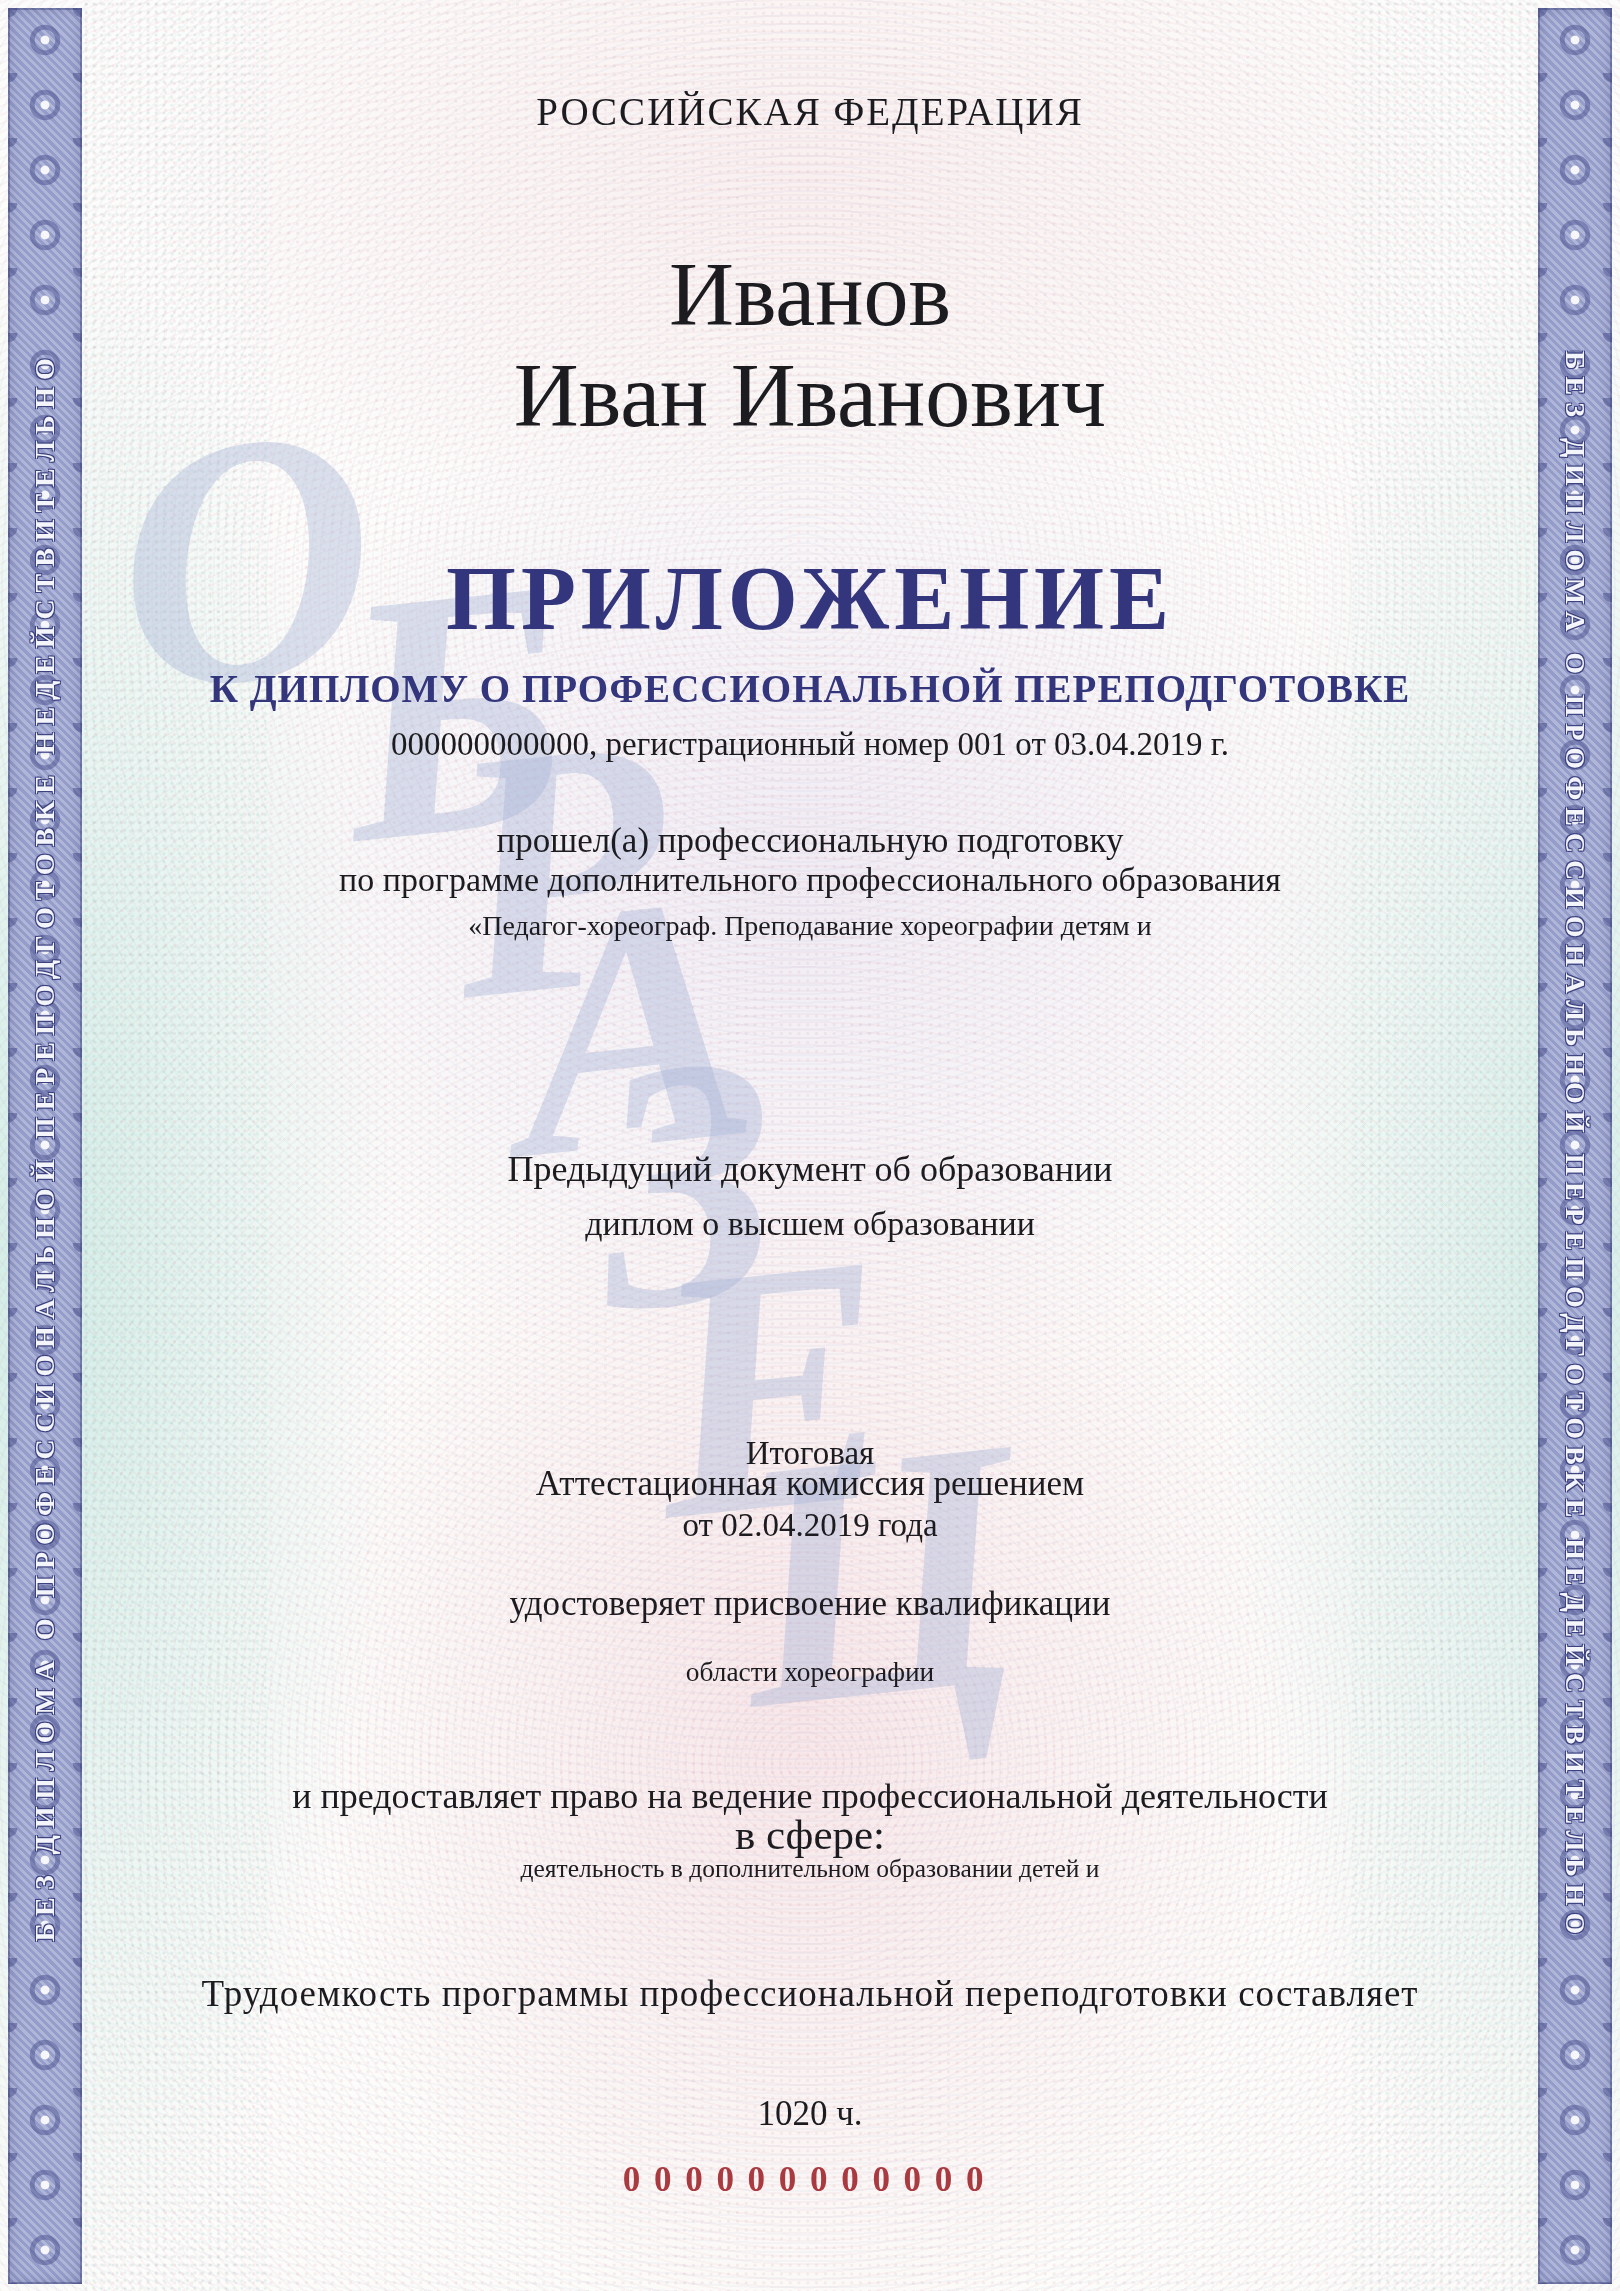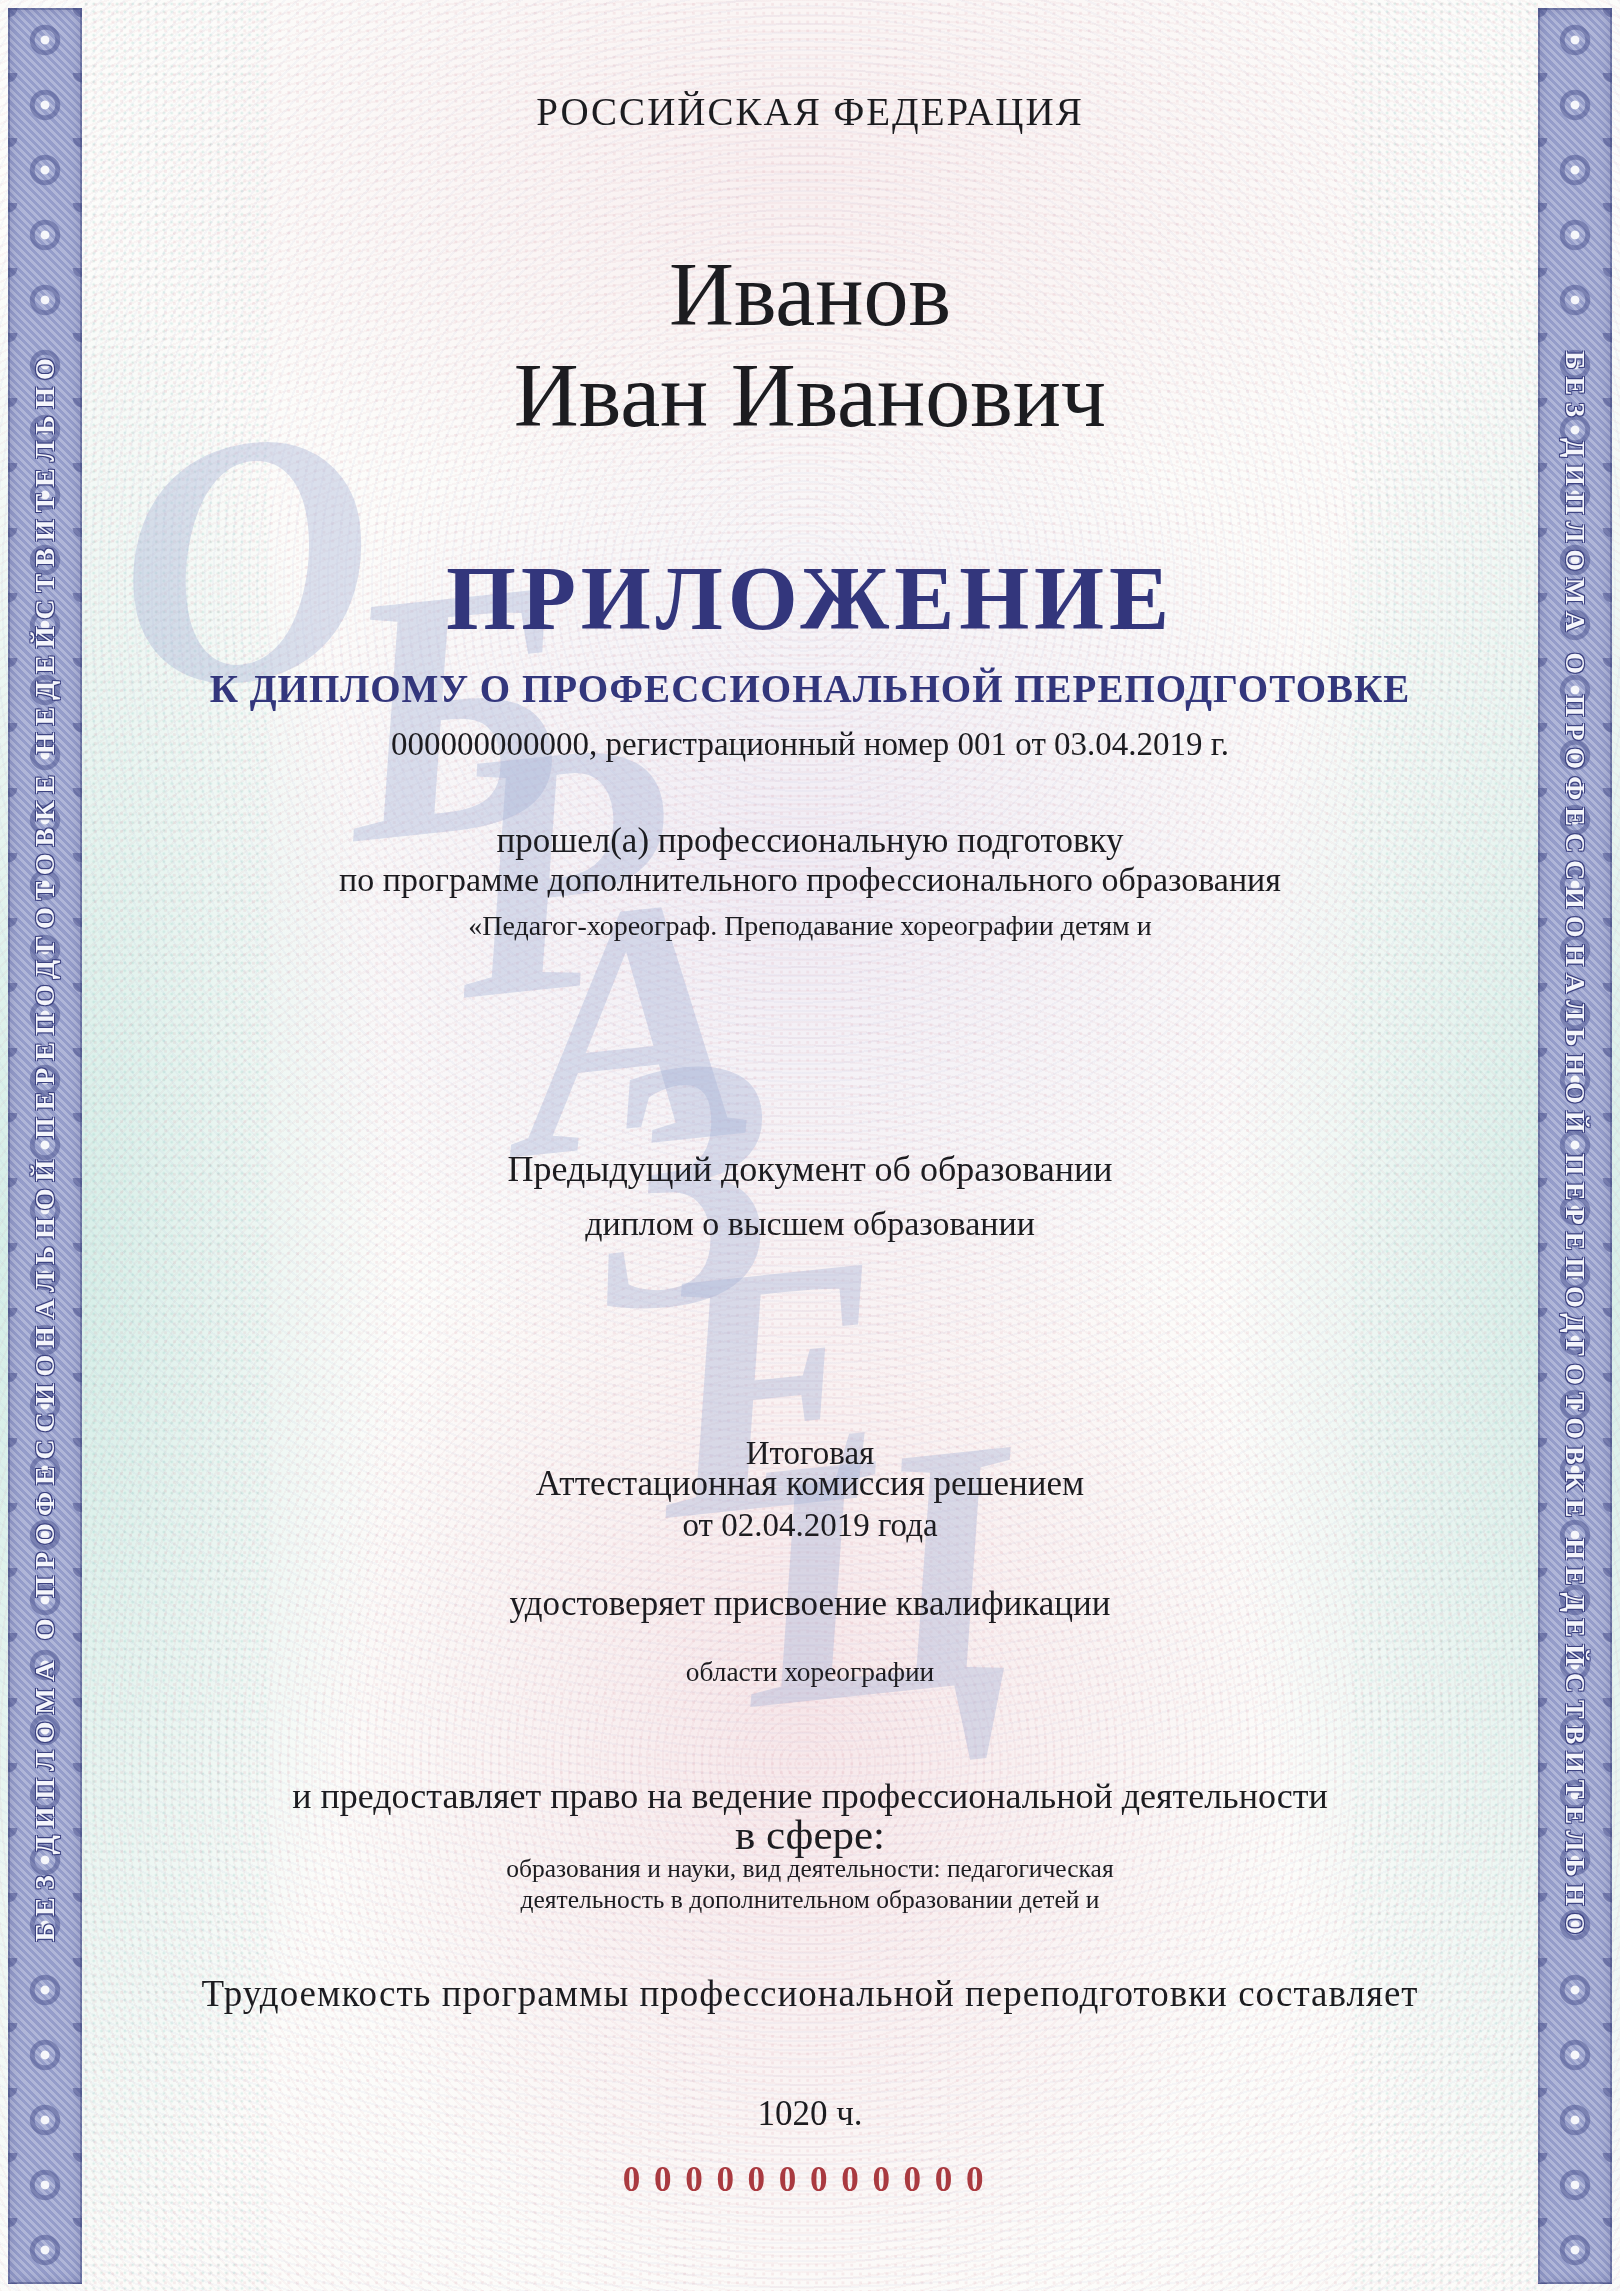--- a/index.html
+++ b/index.html
@@ -171,21 +171,20 @@
     <div class="line comm3">от 02.04.2019 года</div>
 
     <div class="line qual-intro">удостоверяет присвоение квалификации</div>
     <div class="line qualification">
       <div>области хореографии</div>
     </div>
 
     <div class="line rights1">и предоставляет право на ведение профессиональной деятельности</div>
     <div class="line rights2">в сфере:</div>
     <div class="line sphere">
-      <div>образования и науки, вид деятельности: педагогическая</div>
       <div>деятельность в дополнительном образовании детей и</div>
     </div>
 
     <div class="line workload">Трудоемкость программы профессиональной переподготовки составляет</div>
     <div class="line workload-value">1020 ч.</div>
 
     <div class="line serial">000000000000</div>
   </main>
 
 </div>

